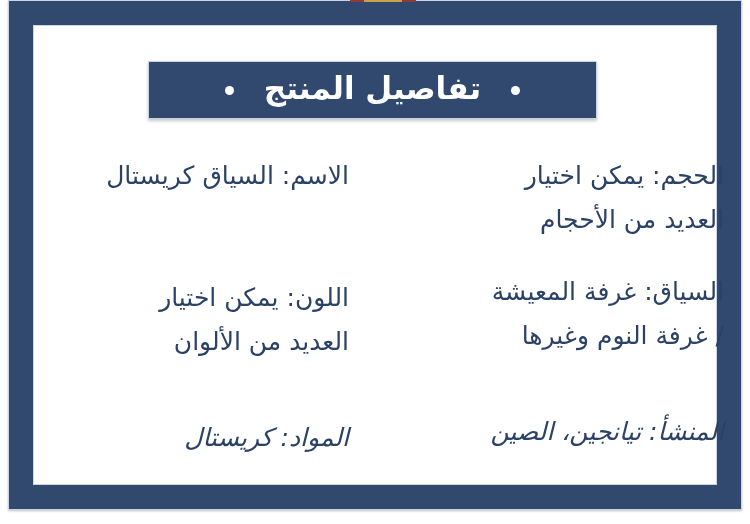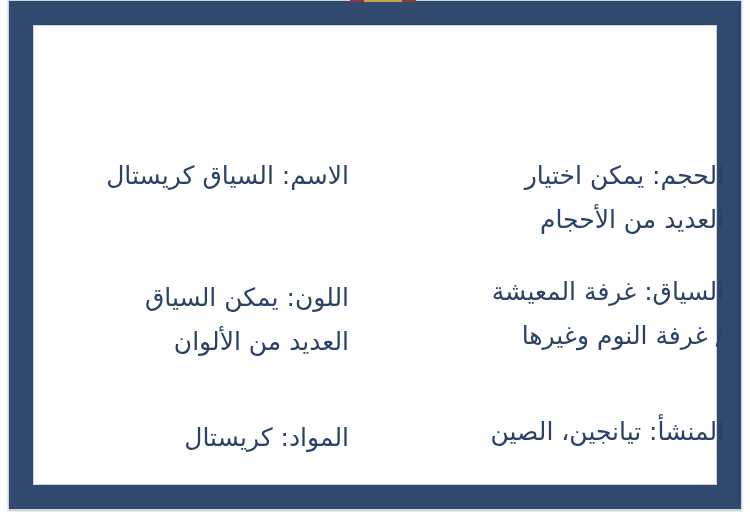--- a/index.html
+++ b/index.html
@@ -150,53 +150,58 @@
     color: #2b4266;
     font-size: 25px;
     line-height: 44px;
     white-space: pre-line;
     direction: rtl;
   }
 
   
   .row-0 { top: 16px; }
   .row-1 { top: 132px; }
-  .row-2 { top: 272px; }
+  .row-2 { top: 272px; font-style: italic; }
 
   
   #col-left .row-0 { top: 16px; }
   #col-left .row-1 { top: 138px; }
   #col-left .row-2 { top: 278px; }
 </style>
 </head>
 <body>
 
 <div id="slide">
 
   <div id="frame-outer">
     <div id="frame-hairline"></div>
     <div id="top-ornament"></div>
     <div id="frame-inner"></div>
   </div>
 
   <div id="content">
 
+    <div id="title-banner">
+      <span class="banner-dot"></span>
+      <span id="title-text">تفاصيل المنتج</span>
+      <span class="banner-dot"></span>
+    </div>
 
     <div id="details">
 
       <div class="col" id="col-right">
         <div class="detail-item row-0">الحجم: يمكن اختيار
 العديد من الأحجام</div>
         <div class="detail-item row-1">السياق: غرفة المعيشة
 / غرفة النوم وغيرها</div>
         <div class="detail-item row-2">المنشأ: تيانجين، الصين</div>
       </div>
 
       <div class="col" id="col-left">
         <div class="detail-item row-0">الاسم: السياق كريستال</div>
-        <div class="detail-item row-1">اللون: يمكن السياق
+        <div class="detail-item row-1">اللون: يمكن اختيار
 العديد من الألوان</div>
         <div class="detail-item row-2">المواد: كريستال</div>
       </div>
 
     </div>
   </div>
 </div>
 
 </body></html>

